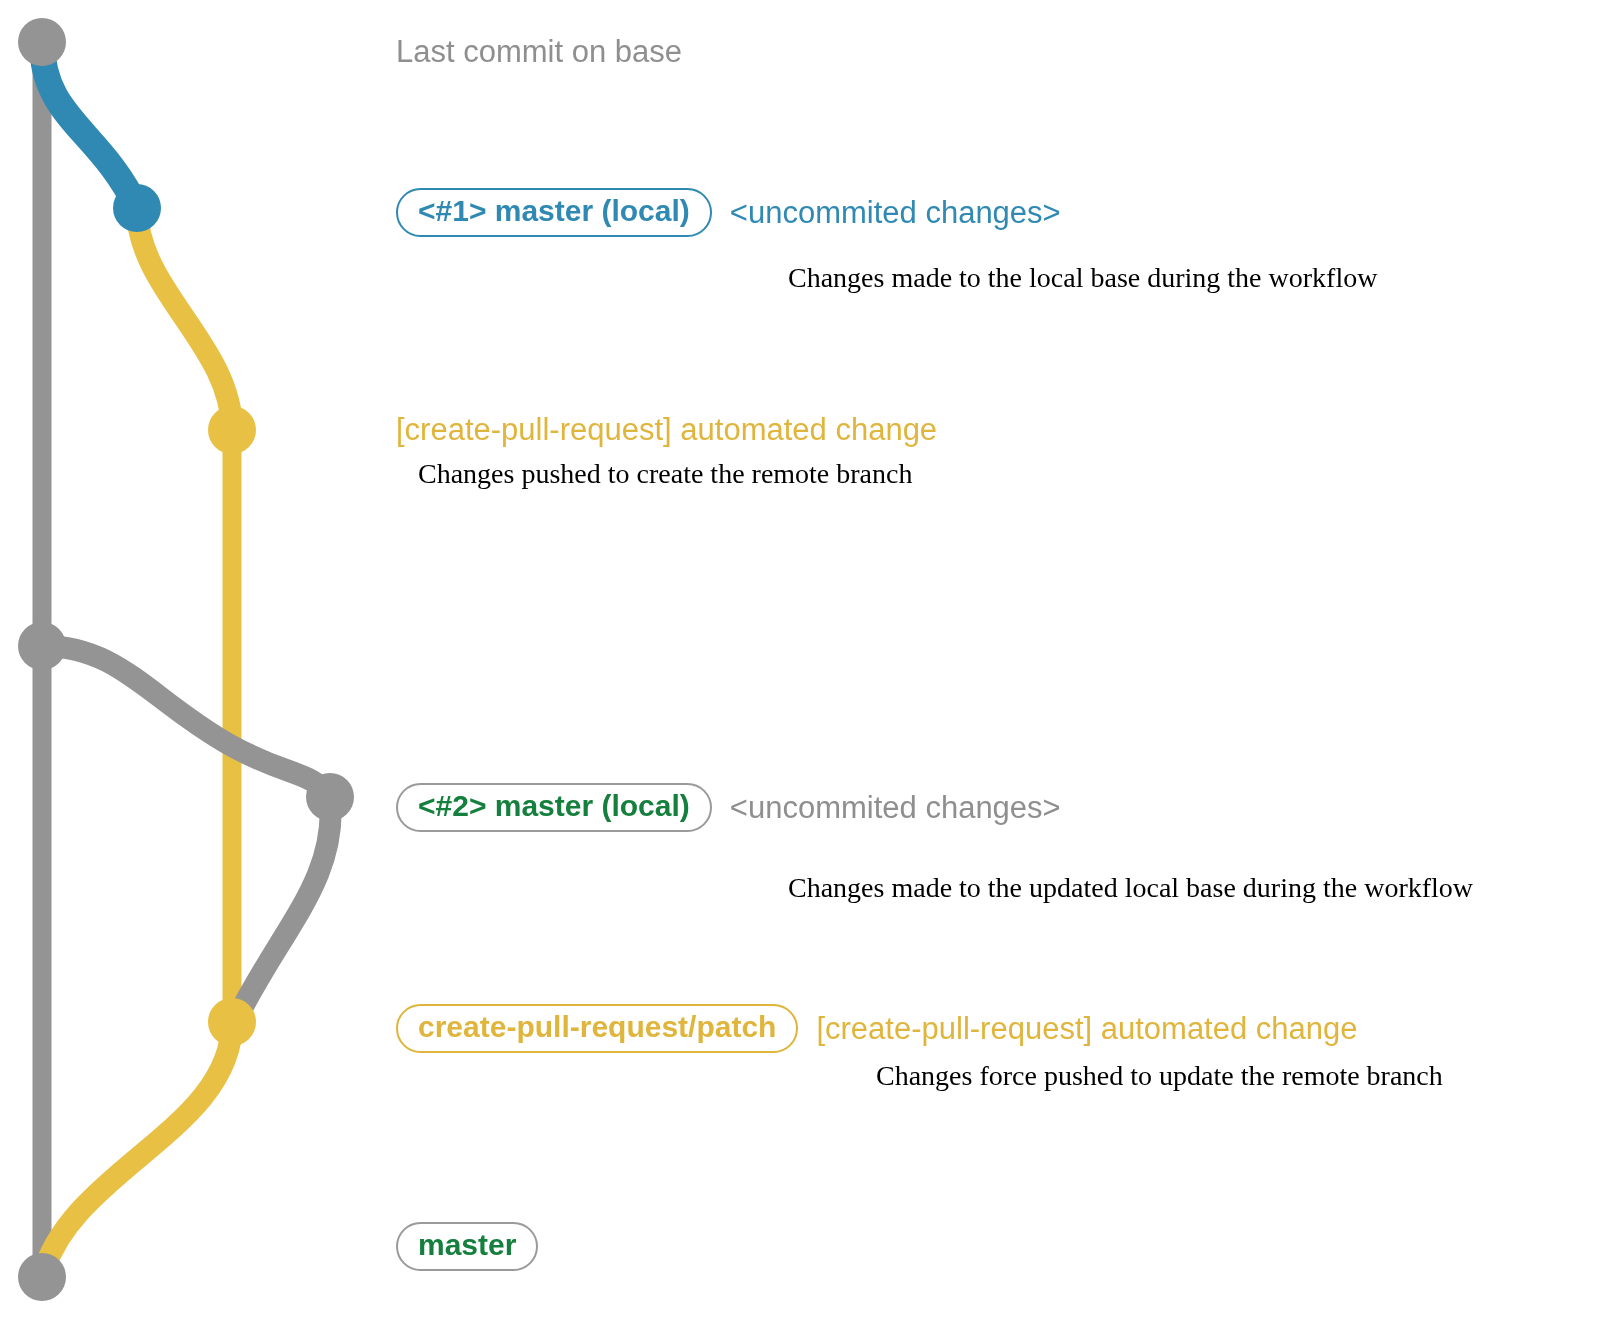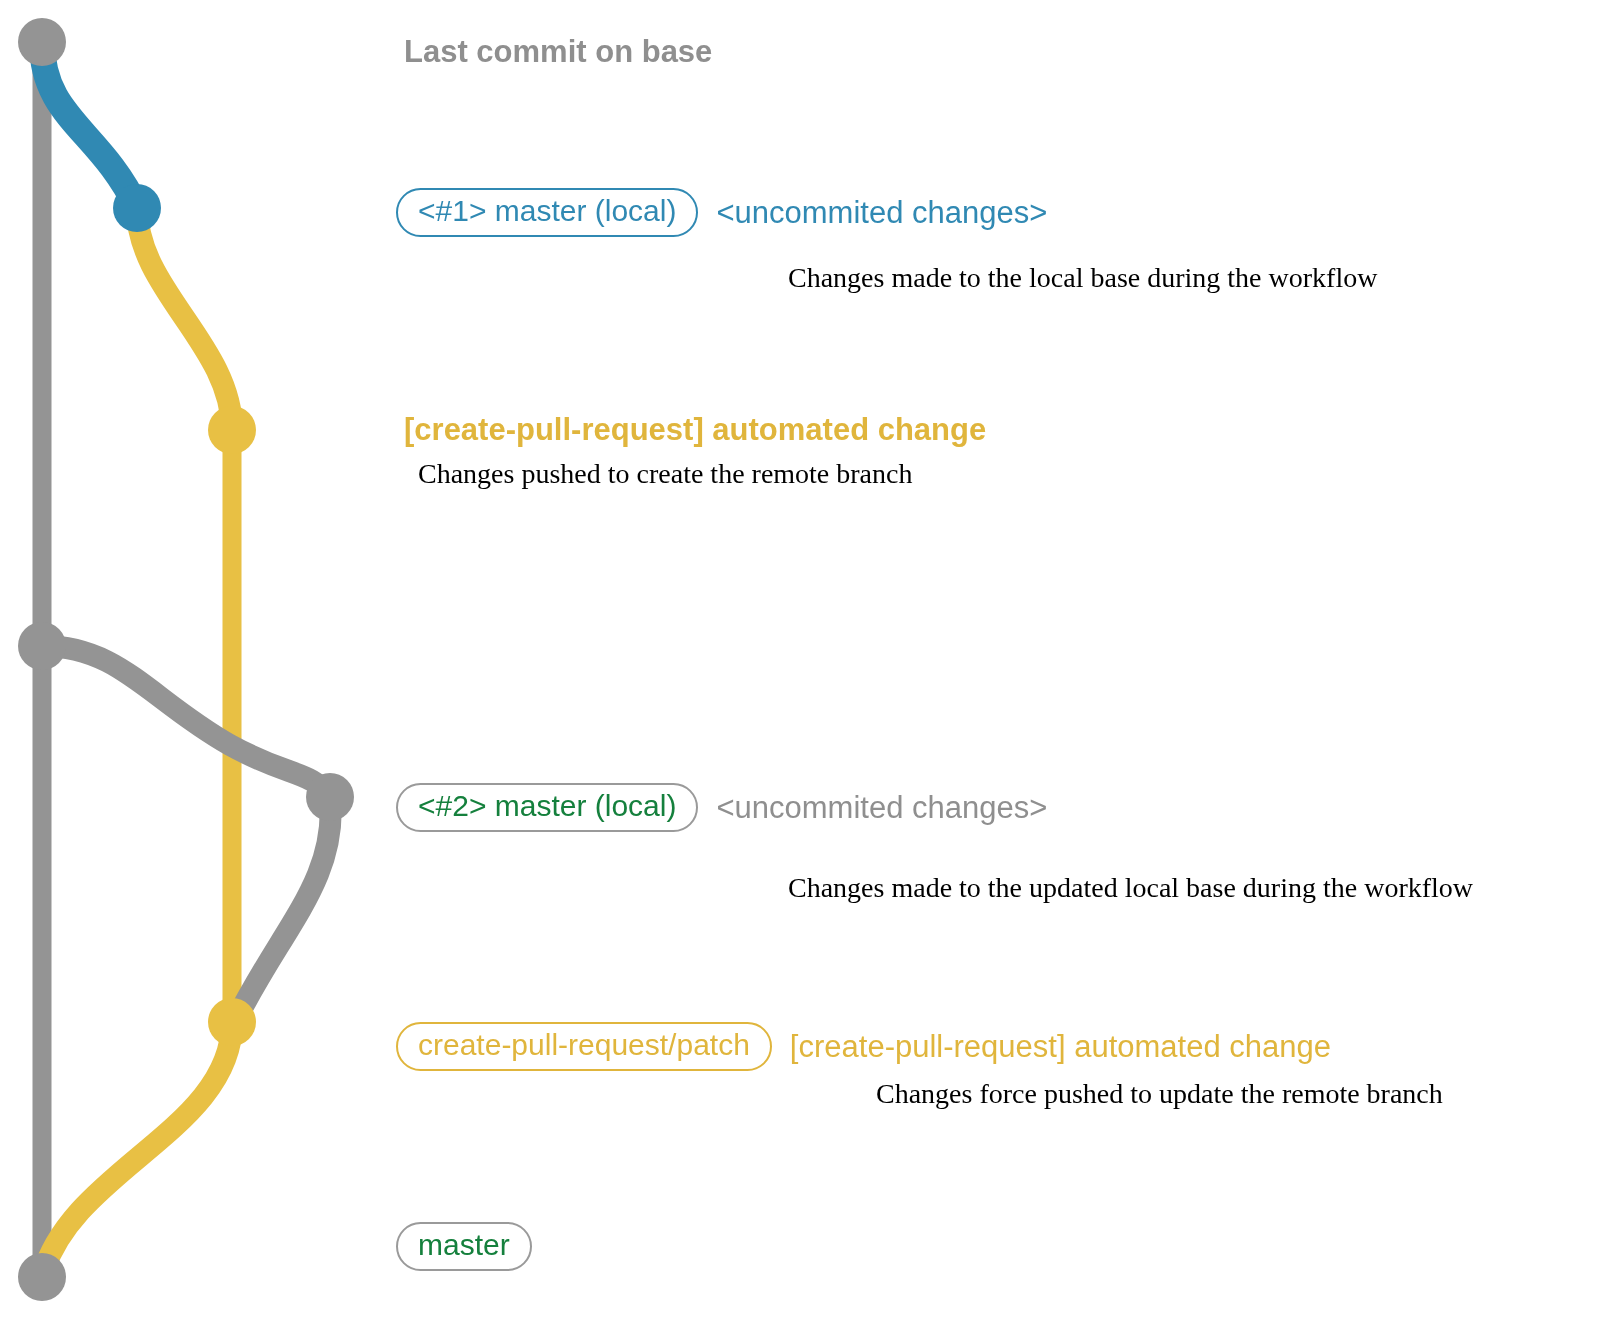--- a/index.html
+++ b/index.html
@@ -41,20 +41,21 @@
   .badge {
     display: inline-block;
     border: 2px solid #1d4ed8;
     border-radius: 26px;
     padding: 6px 20px 9px 20px;
     font-size: 30px;
     line-height: 1.0;
     color: #8f8f8f;
     background: transparent;
     font-family: "Liberation Sans", sans-serif;
+    font-weight: bold;
   }
   .badge.blue {
     border-color: #3089b3;
     color: #3089b3;
   }
   .badge.yellow {
     border-color: #e0b53c;
     color: #e0b53c;
   }
   .badge.gray {
@@ -65,21 +66,21 @@
     font-size: 31px;
     line-height: 1.0;
     margin-left: 18px;
     color: #8f8f8f;
     font-family: "Liberation Sans", sans-serif;
     white-space: nowrap;
   }
   .subject.blue { color: #3089b3; }
   .subject.yellow { color: #e0b53c; }
   .subject.gray { color: #8f8f8f; }
-  .subject.nobadge { margin-left: 8px; font-weight: bold; }
+  .subject.nobadge { margin-left: 0; }
   .desc {
     font-family: "Liberation Serif", serif;
     font-size: 28px;
     line-height: 1.0;
     color: #000000;
     white-space: nowrap;
     position: absolute;
   }
 </style>
 </head>
@@ -137,21 +138,21 @@
 
 
     <div class="row" style="left:396px; top:783px;">
       <div class="row-head">
         <span class="badge gray">&lt;#2&gt; master (local)</span>
         <span class="subject gray">&lt;uncommited changes&gt;</span>
       </div>
       <div class="desc" style="left:392px; top:57px;margin-top:34px;">Changes made to the updated local base during the workflow</div>
     </div>
 
-    <div class="row" style="left:396px; top:1004px;margin-top:18px;">
+    <div class="row" style="left:396px; top:1004px;">
       <div class="row-head">
         <span class="badge yellow">create-pull-request/patch</span>
         <span class="subject yellow">[create-pull-request] automated change</span>
       </div>
       <div class="desc" style="left:480px; top:58px;">Changes force pushed to update the remote branch</div>
     </div>
 
     <div class="row" style="left:396px; top:1222px;">
       <div class="row-head">
         <span class="badge gray">master</span>

